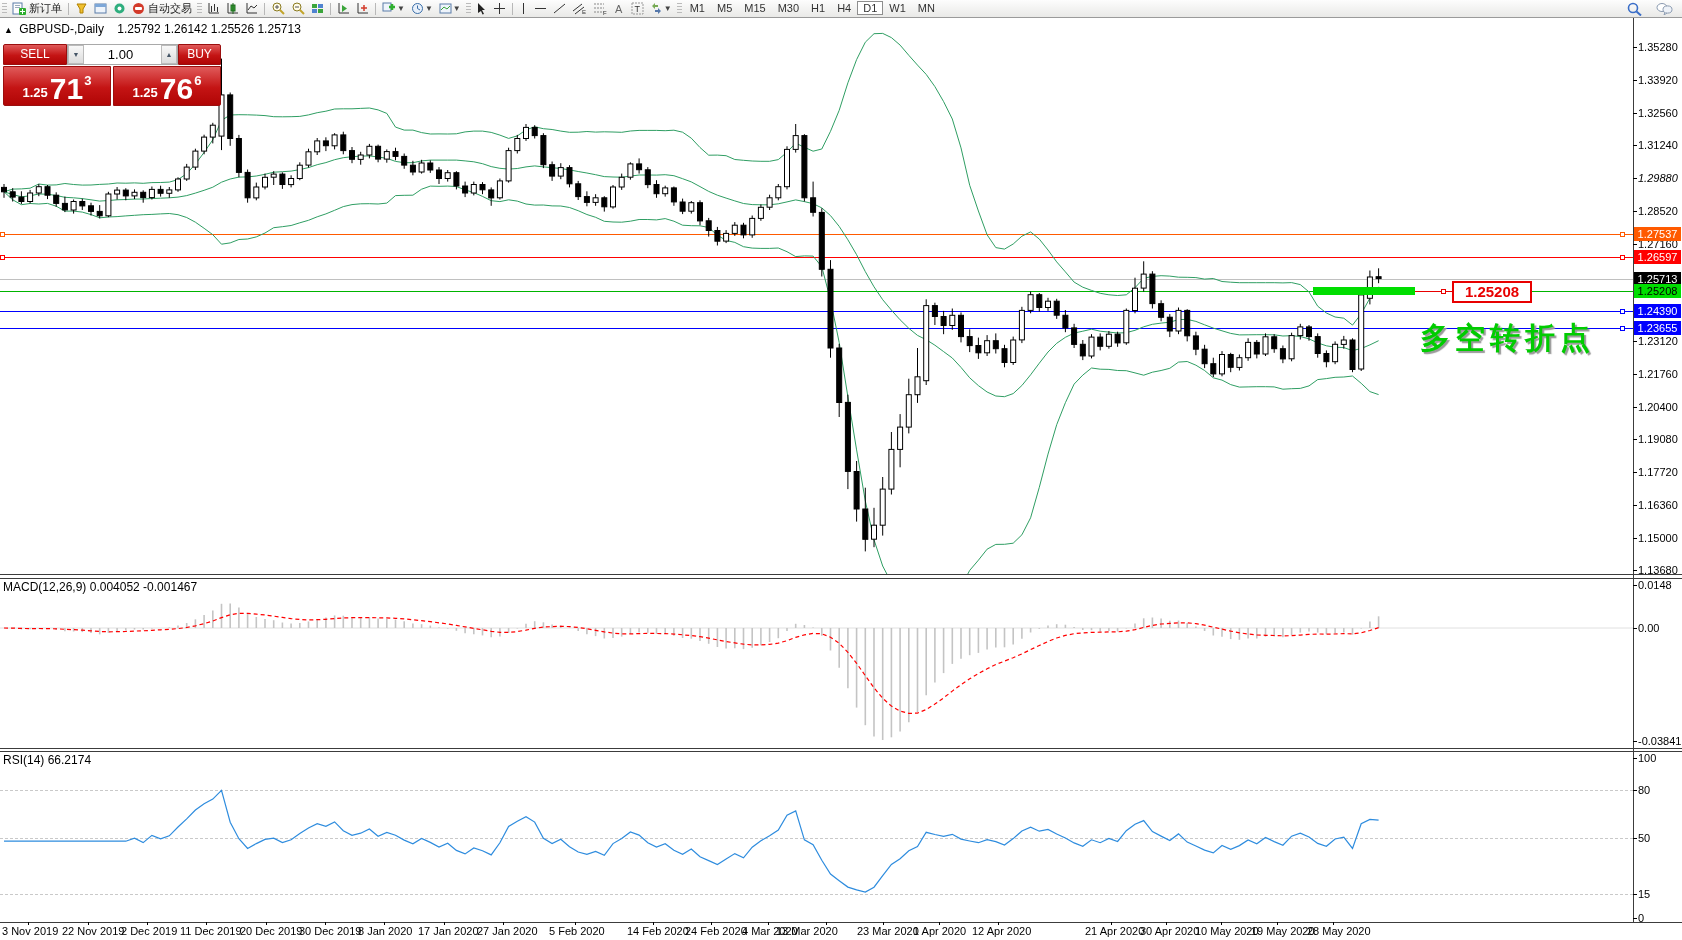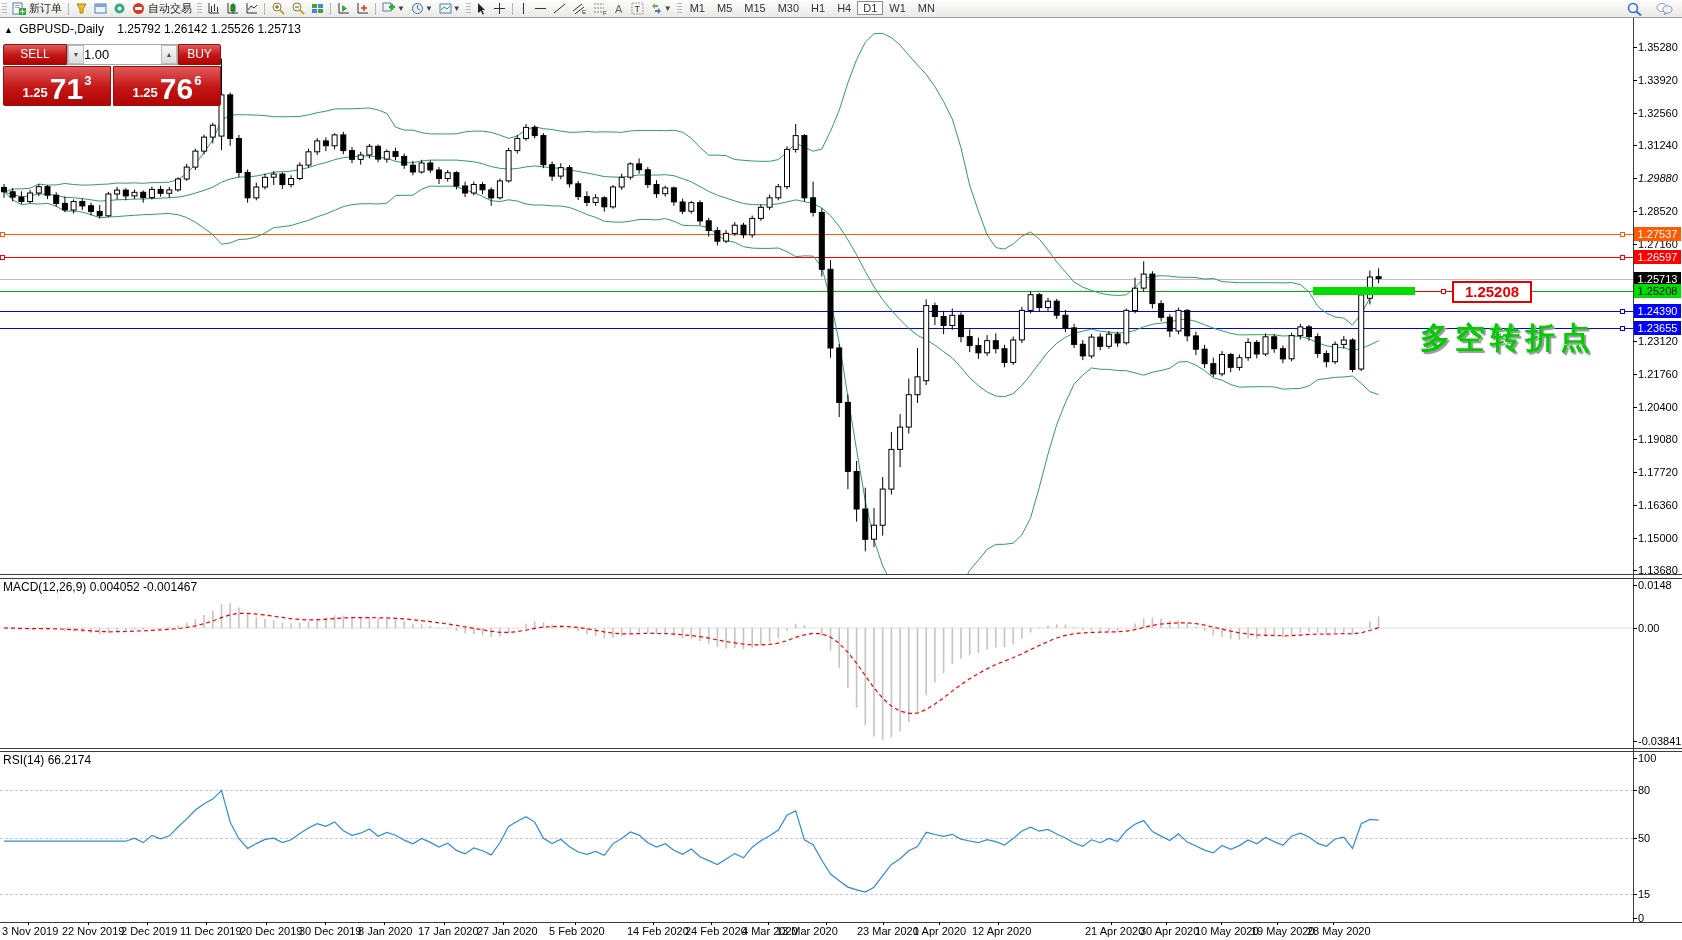--- a/index.html
+++ b/index.html
@@ -37,21 +37,21 @@
   
   #ocp{position:absolute;left:3px;top:44px;z-index:6;width:218px;font-family:"Liberation Sans",sans-serif;}
   #ocp .row1{display:flex;height:21px;}
   .redbtn{background:linear-gradient(#e05a5a,#c41414 55%,#b00505);color:#fff;
           border:1px solid #9b0f0f;box-sizing:border-box;text-align:center;}
   #sellbtn{width:64px;font-size:12px;line-height:19px;border-radius:2px 0 0 0;}
   #buybtn{width:43px;font-size:12px;line-height:19px;border-radius:0 2px 0 0;}
   #volwrap{flex:1;display:flex;background:#fff;border:1px solid #a9a9a9;box-sizing:border-box;}
   .spin{width:16px;background:linear-gradient(#f8f8f8,#dcdcdc);border:1px solid #bbb;
         box-sizing:border-box;font-size:7px;color:#456;text-align:center;line-height:17px;}
-  #vol{flex:1;font-size:13px;color:#000;text-align:left;padding-right:4px;line-height:19px;}
+  #vol{flex:1;font-size:13px;color:#000;text-align:center;padding-right:4px;line-height:19px;}
   #ocp .row2{display:flex;height:40px;margin-top:1px;}
   .pricebox{width:108px;box-sizing:border-box;color:#fff;display:flex;align-items:flex-end;
             justify-content:center;padding-bottom:3px;}
   .pricebox .small{font-size:13px;font-weight:bold;margin:0 2px 2px 0;}
   .pricebox .big{font-size:30px;font-weight:bold;line-height:26px;}
   .pricebox .sup{font-size:13px;font-weight:bold;margin:0 0 14px 1px;}
   #sellpb{margin-right:2px;border-radius:0 0 0 2px;}
   #buypb{border-radius:0 0 2px 0;}
   
   #greenbar{position:absolute;z-index:3;background:#00DE00;}

